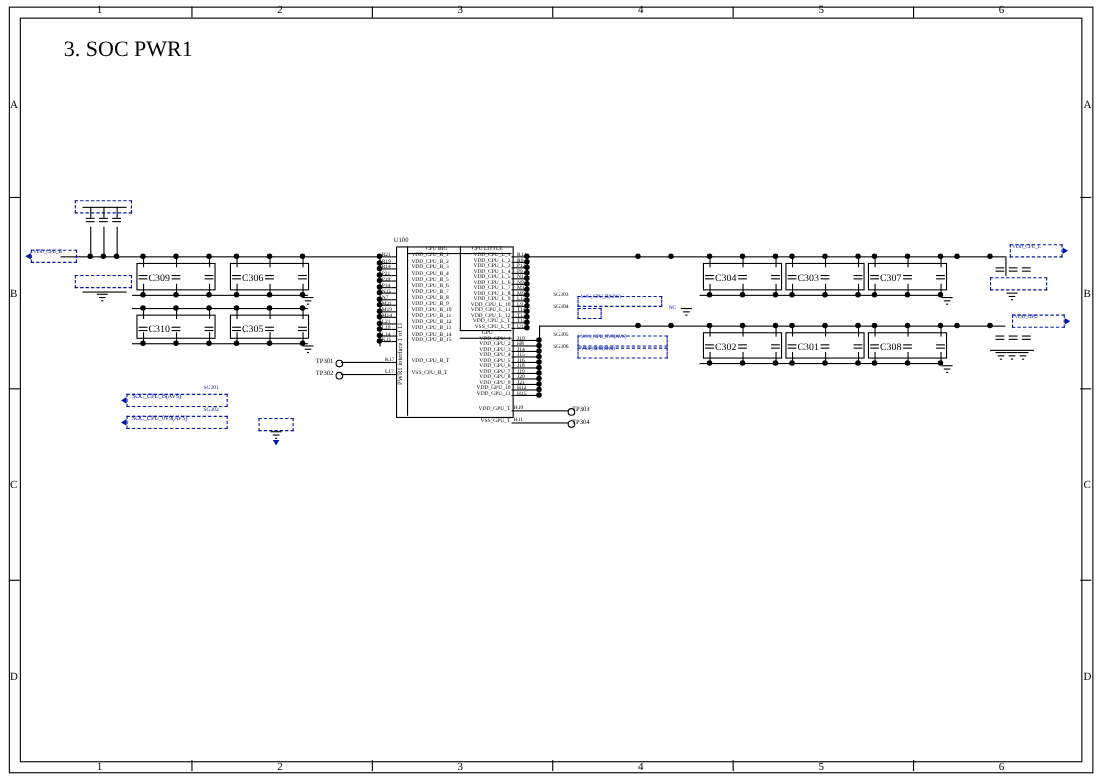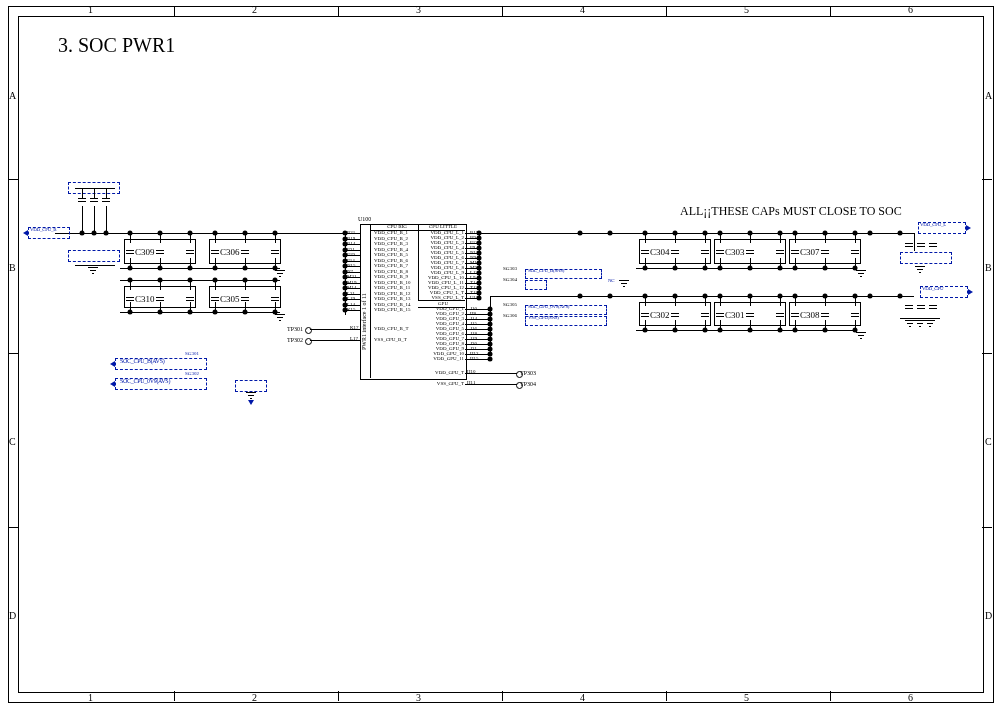--- a/index.html
+++ b/index.html
@@ -77,21 +77,20 @@
 <span class="coord" style="left:9px;top:262px">B</span>
 <span class="coord" style="left:9px;top:436px">C</span>
 <span class="coord" style="left:9px;top:610px">D</span>
 <span class="coord" style="left:985px;top:90px">A</span>
 <span class="coord" style="left:985px;top:262px">B</span>
 <span class="coord" style="left:985px;top:436px">C</span>
 <span class="coord" style="left:985px;top:610px">D</span>
 
 <span class="title" style="left:58px;top:34px">3. SOC PWR1</span>
 
-<span class="note" style="left:680px;top:204px">ALL¡¡THESE CAPs MUST CLOSE TO SOC</span>
 
 <div class="ic" style="left:360px;top:224px;width:105px;height:154px"></div>
 <span class="smref" style="left:358px;top:216px">U100</span>
 
 <div class="vline" style="left:370px;top:224px;height:154px"></div>
 <div class="vline" style="left:418px;top:224px;height:77px"></div>
 <div class="hline" style="left:370px;top:230px;width:95px"></div>
 <div class="hline" style="left:418px;top:300px;width:47px"></div>
 <div class="hline" style="left:418px;top:307px;width:47px"></div>
 <span class="icvtxt" style="left:361px;top:260px;height:90px">PWR1 interface 1 of 11</span>

